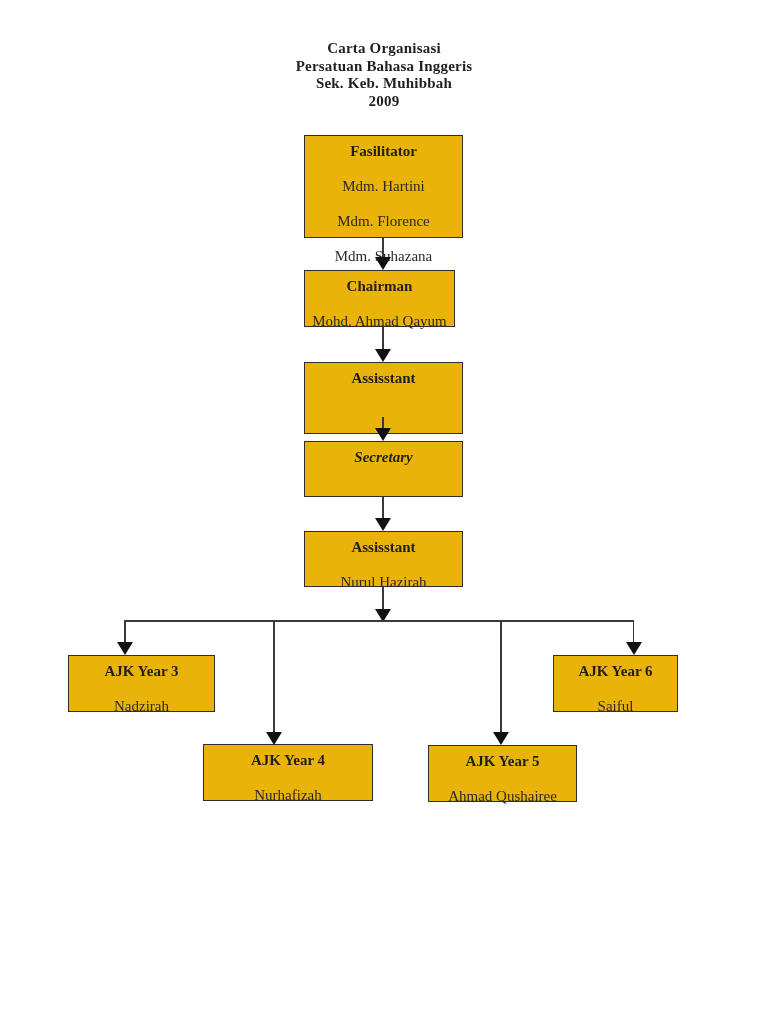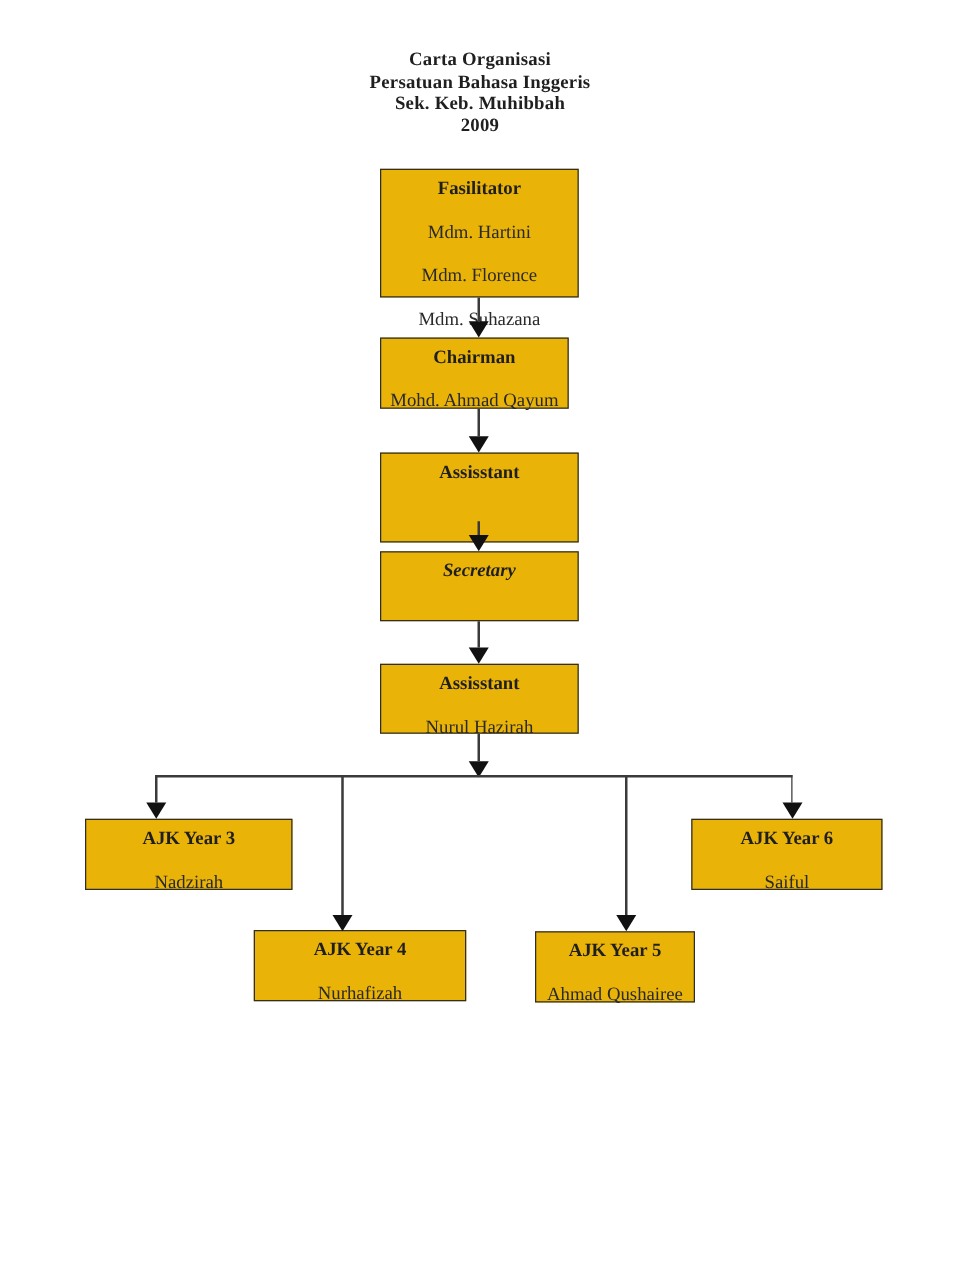--- a/index.html
+++ b/index.html
@@ -36,24 +36,24 @@
   .node .node-name { font-weight: normal; color: #2a2a2a; margin-top: 16px; }
 
   
   .n-fasilitator { left: 304px; top: 135px; width: 159px; height: 103px; }
   .n-chairman    { left: 304px; top: 270px; width: 151px; height: 57px;  }
   .n-assistant   { left: 304px; top: 362px; width: 159px; height: 72px;  }
   .n-secretary   { left: 304px; top: 441px; width: 159px; height: 56px; font-style: italic;  }
   .n-treasurer   { left: 304px; top: 531px; width: 159px; height: 56px;  }
 
   
-  .n-ajk3 { left: 68px;  top: 655px; width: 166px; height: 57px; }
-  .n-ajk6 { left: 553px; top: 655px; width: 153px; height: 57px; }
+  .n-ajk3 { left: 68px;  top: 655px; width: 147px; height: 57px; }
+  .n-ajk6 { left: 553px; top: 655px; width: 125px; height: 57px; }
   .n-ajk4 { left: 203px; top: 744px; width: 170px; height: 57px; }
-  .n-ajk5 { left: 428px; top: 745px; width: 128px; height: 57px; }
+  .n-ajk5 { left: 428px; top: 745px; width: 149px; height: 57px; }
 
   
   .vline {
     position: absolute;
     width: 1.6px;
     background: #3a3a3a;
   }
   .hline {
     position: absolute;
     height: 1.6px;

